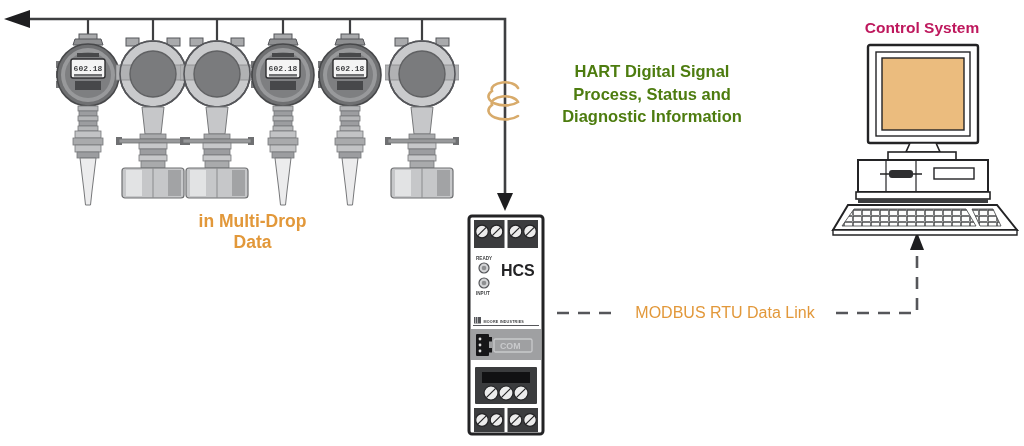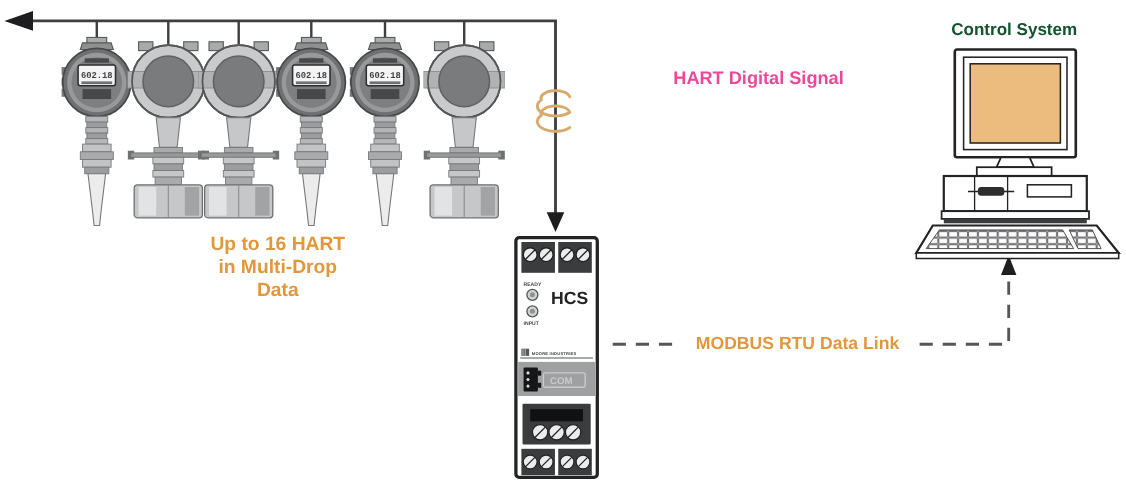--- a/index.html
+++ b/index.html
@@ -6,27 +6,27 @@
   #canvas{
     position:relative;width:1024px;height:446px;background:#ffffff;overflow:hidden;
     font-family:"Liberation Sans",sans-serif;
   }
   .abs{position:absolute;}
   svg{display:block;}
   .label-orange{
     color:#E2983A;font-weight:bold;text-align:center;line-height:21px;font-size:17.5px;
   }
   .label-dark{
-    color:#ec4899;font-weight:bold;text-align:right;line-height:22.5px;font-size:16.5px;
+    color:#4d7c0f;font-weight:bold;text-align:center;line-height:22.5px;font-size:16.5px;
   }
   .label-modbus{
-    color:#E2983A;font-weight:bold;font-size:16px;white-space:nowrap;text-align:center;
+    color:#E2983A;font-weight:normal;font-size:16px;white-space:nowrap;text-align:center;
   }
   .label-cs{
-    color:#14532d;font-weight:bold;font-size:15.5px;text-align:center;white-space:nowrap;
+    color:#be185d;font-weight:bold;font-size:15.5px;text-align:center;white-space:nowrap;
   }
 </style>
 </head>
 <body>
 
 <div id="canvas">
 
   <svg class="abs" style="left:0;top:0" width="1024" height="446" viewBox="0 0 1024 446">
 
     <path d="M22 19 H505 V198" fill="none" stroke="#3E3F41" stroke-width="2.6"></path>
@@ -182,27 +182,28 @@
     <rect x="24" y="112" width="26" height="6" fill="#9C9DA0" stroke="#77787A" stroke-width="0.8"></rect>
     <rect x="23" y="118" width="28" height="6" fill="#C6C7C9" stroke="#77787A" stroke-width="0.8"></rect>
     <rect x="25" y="124" width="24" height="7" fill="#A9AAAC" stroke="#77787A" stroke-width="0.8"></rect>
     <rect x="6" y="131" width="62" height="30" rx="3" fill="#C6C7C9" stroke="#6F7072" stroke-width="1.2"></rect>
     <rect x="10" y="133" width="16" height="26" fill="#E2E3E4"></rect>
     <rect x="52" y="133" width="13" height="26" fill="#A2A3A5"></rect>
     <line x1="37" y1="131" x2="37" y2="161" stroke="#8A8B8D" stroke-width="1"></line>
   </svg>
 
   <div class="abs label-orange" style="left:150px;top:211px;width:205px">
-    <div>Up to 16 HART</div>
     <div>in Multi-Drop</div>
     <div>Data</div>
   </div>
 
   <div class="abs label-dark" style="left:537px;top:60px;width:230px">
     <div>HART Digital Signal</div>
+    <div>Process, Status and</div>
+    <div>Diagnostic Information</div>
   </div>
 
   <div class="abs label-modbus" style="left:618px;top:304px;width:214px">MODBUS RTU Data Link</div>
 
   <div class="abs label-cs" style="left:846px;top:19px;width:152px">Control System</div>
 
   <svg class="abs" style="left:467px;top:214px" width="78" height="222" viewBox="0 0 78 222">
     <rect x="2" y="2" width="74" height="218" rx="3" fill="#FFFFFF" stroke="#232325" stroke-width="3"></rect>
 
     <g>

